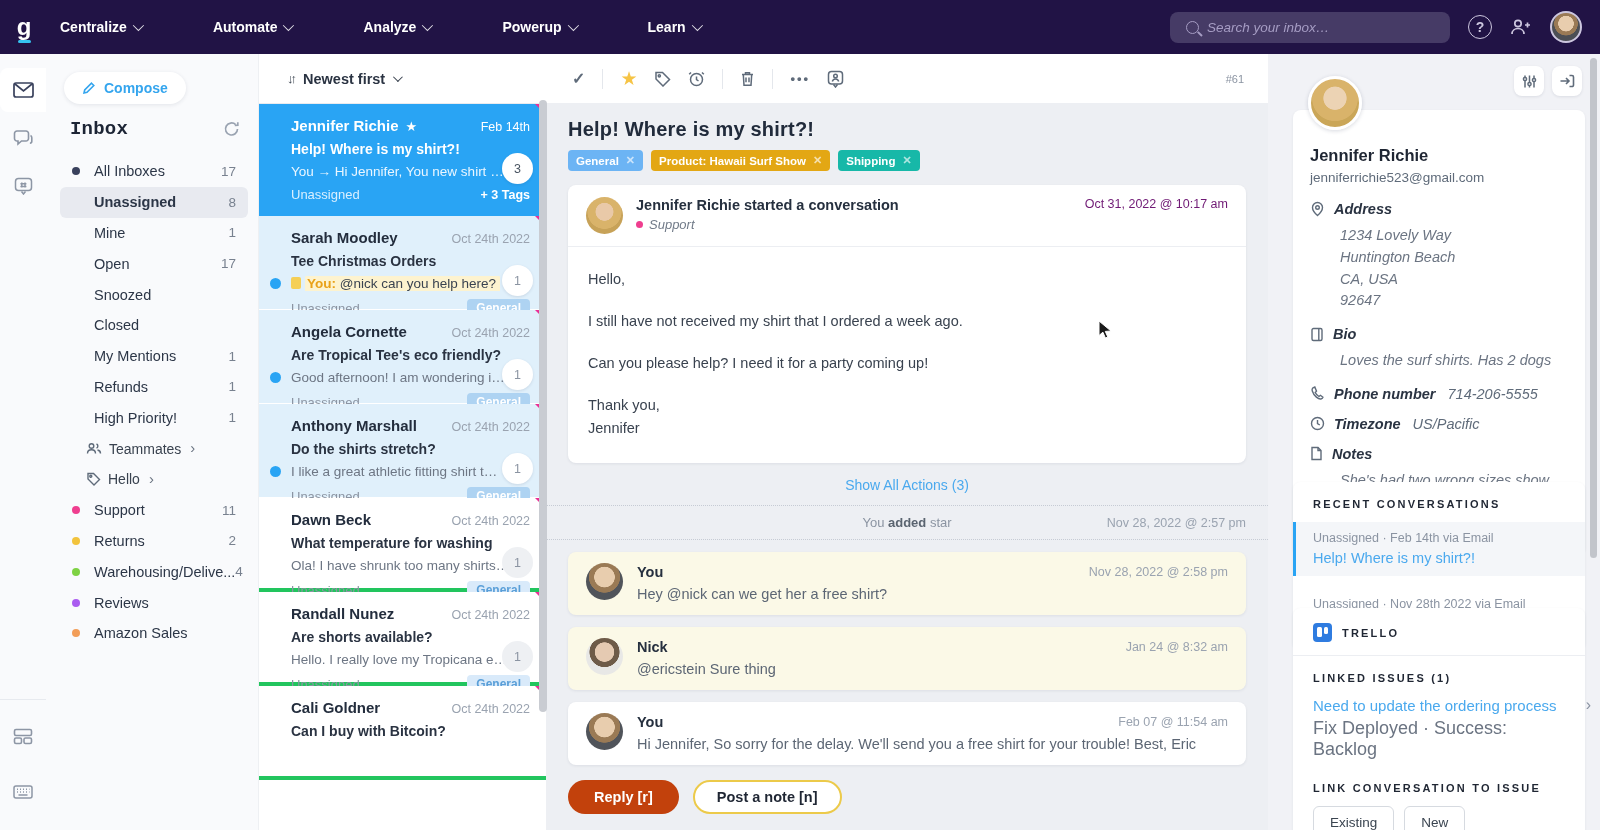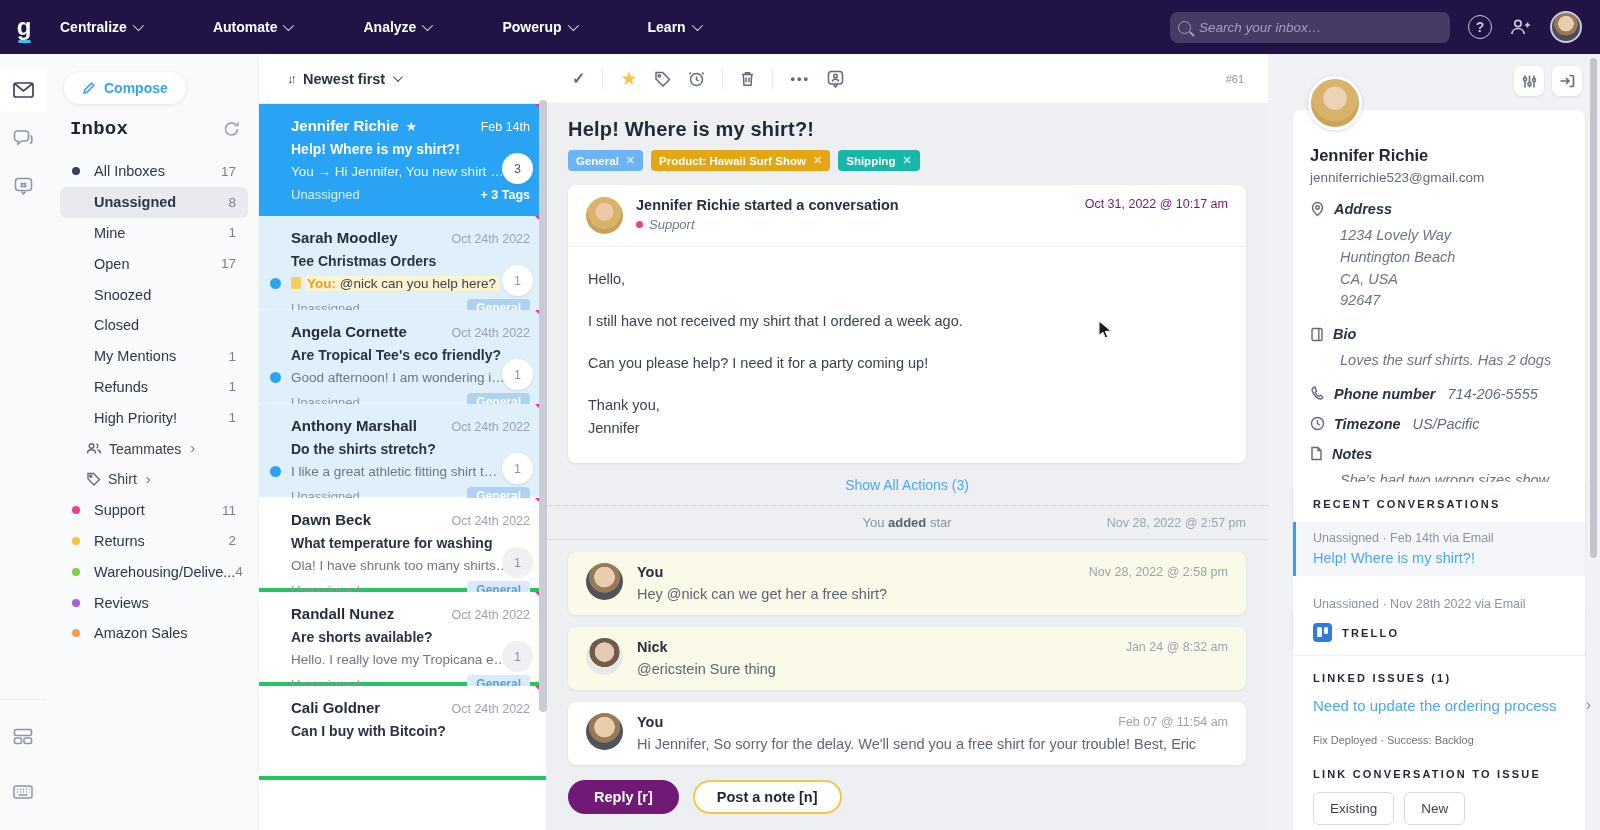--- a/index.html
+++ b/index.html
@@ -8,21 +8,21 @@
 
   
   .nav { position:absolute; left:0; top:0; width:1600px; height:54px; background:#211345; display:flex; align-items:center; z-index:30; }
   .logo-box { width:48px; display:flex; justify-content:center; }
   .logo-g { color:#fff; font-size:24px; font-weight:700; line-height:1; position:relative; }
   .logo-g::after { content:""; position:absolute; left:1px; bottom:-4px; width:13px; height:3px; border-radius:2px; background:#35c3f0; }
   .nav-menus { display:flex; gap:72px; margin-left:12px; }
   .nav-menu { color:#fff; font-size:14px; font-weight:600; cursor:pointer; display:flex; align-items:center; gap:6px; }
   .chev-down { width:8px; height:8px; border-right:1.6px solid rgba(255,255,255,.85); border-bottom:1.6px solid rgba(255,255,255,.85); transform:rotate(45deg) translateY(-2px); }
   .nav-right { margin-left:auto; display:flex; align-items:center; gap:18px; padding-right:18px; }
-  .nav-search { width:280px; height:31px; background:#463b66; border-radius:8px; display:flex; align-items:center; padding:0 8px; gap:8px; }
+  .nav-search { width:280px; height:31px; background:#463b66; border-radius:8px; display:flex; align-items:center; padding:0 16px; gap:8px; }
   .nav-search input { background:transparent; border:none; outline:none; color:#cfc9e2; font-size:13.5px; font-style:italic; width:100%; font-family:"Liberation Sans",sans-serif; }
   .nav-search input::placeholder { color:#a69dc4; }
   .icon-mag { width:13px; height:13px; border:1.7px solid #a69dc4; border-radius:50%; position:relative; flex:0 0 auto; }
   .icon-mag::after { content:""; position:absolute; width:6px; height:1.7px; background:#a69dc4; transform:rotate(45deg); left:10px; top:11px; }
   .nav-help { width:24px; height:24px; border:1.8px solid #cdc7df; border-radius:50%; color:#cdc7df; font-size:14px; font-weight:700; display:flex; align-items:center; justify-content:center; cursor:pointer; }
   .nav-adduser { color:#cdc7df; cursor:pointer; display:flex; }
   .nav-avatar { width:32px; height:32px; border-radius:50%; background:radial-gradient(circle at 50% 38%, #e8cdae 0 34%, #9a7a55 36% 52%, #4c4f55 54% 100%); border:2px solid #cdc7df; cursor:pointer; }
 
   
   .rail { position:absolute; left:0; top:54px; width:46px; height:776px; background:#f9fafc; z-index:20; }
@@ -123,21 +123,21 @@
   .event-center b { color:#5a6470; font-weight:700; }
   .event-ts { margin-left:auto; font-size:12.5px; color:#9aa3b0; }
   .note-card { margin-top:12px; background:#fbf9e7; position:relative; padding:11px 18px 13px; display:flex; }
   .note-card.white { background:#fff; }
   .nc-body { margin-left:14px; padding-top:1px; }
   .nc-author { font-size:14.5px; font-weight:700; color:#26303f; }
   .nc-text { margin-top:6px; font-size:14.5px; color:#5c6674; }
   .nc-ts { position:absolute; right:18px; top:13px; font-size:12.5px; color:#9aa3b0; }
   .partial { height:50px; overflow:hidden; opacity:.9; }
   .t-footer { position:absolute; left:0; right:0; bottom:0; height:60px; background:#edeff3; display:flex; align-items:flex-start; padding:10px 0 0 22px; gap:14px; }
-  .btn-reply { background:#701a75; color:#fff; font-size:14.5px; font-weight:700; border:none; border-radius:20px; padding:9px 26px; cursor:pointer; font-family:"Liberation Sans",sans-serif; }
+  .btn-reply { background:#c2410c; color:#fff; font-size:14.5px; font-weight:700; border:none; border-radius:20px; padding:9px 26px; cursor:pointer; font-family:"Liberation Sans",sans-serif; }
   .btn-note { background:#fff; color:#1f2633; font-size:14.5px; font-weight:700; border:2px solid #ecca4a; border-radius:20px; padding:7px 22px; cursor:pointer; font-family:"Liberation Sans",sans-serif; }
 
   
   .thread-sb { position:absolute; left:539px; top:100px; width:8px; height:612px; background:#c9ccd2; border-radius:4px; z-index:15; cursor:pointer; }
   .win-sb { position:absolute; left:1590px; top:58px; width:7px; height:500px; background:#c2c5cb; border-radius:4px; z-index:40; cursor:pointer; }
 
   
   .right { position:absolute; left:1268px; top:54px; width:332px; height:776px; background:#f1f2f6; z-index:6; }
   .rp-btn { position:absolute; top:12px; width:30px; height:30px; background:#fff; border-radius:8px; box-shadow:0 1px 3px rgba(30,40,70,.10); display:flex; align-items:center; justify-content:center; color:#5f6b7a; cursor:pointer; }
   .rp-btn.sliders { right:56px; } .rp-btn.exit { right:18px; }
@@ -162,21 +162,21 @@
   .rc-meta { font-size:12.5px; color:#8b94a2; }
   .rc-title { margin-top:5px; font-size:14.5px; color:#4aa9ee; }
   .rc-check { position:absolute; right:16px; bottom:14px; width:10px; height:5px; border-left:2px solid #17b8a8; border-bottom:2px solid #17b8a8; transform:rotate(-45deg); }
   .trello-card { top:554px; }
   .tr-head { display:flex; align-items:center; gap:10px; padding:15px 20px 13px; border-bottom:1px solid #eceef2; }
   .trello-logo { width:19px; height:19px; background:#2f7ce0; border-radius:4px; position:relative; }
   .trello-logo::before, .trello-logo::after { content:""; position:absolute; top:4px; width:4.5px; background:#fff; border-radius:1.5px; }
   .trello-logo::before { left:4px; height:10px; } .trello-logo::after { right:4px; height:7px; }
   .tr-body { padding:16px 20px 18px; }
   .issue-title { margin-top:12px; font-size:15px; color:#4aa9ee; cursor:pointer; line-height:1.3; }
-  .issue-meta { margin-top:18px; font-size:11px; color:#6b7482; }
+  .issue-meta { margin-top:2px; font-size:18px; color:#6b7482; }
   .issue-chev { position:absolute; right:14px; top:96px; color:#8b94a2; font-size:16px; }
   .link-sec { margin-top:22px; }
   .link-btns { display:flex; gap:10px; margin-top:12px; }
   .lk-btn { background:#fff; border:1px solid #d6dae0; border-radius:6px; padding:8px 16px; font-size:13.5px; color:#3a4450; cursor:pointer; font-family:"Liberation Sans",sans-serif; }
 
   
   .cursor { position:absolute; left:1098px; top:320px; z-index:50; pointer-events:none; }
 </style>
 </head>
 <body>
@@ -334,21 +334,21 @@
             <path d="M10.5 2a2.3 2.3 0 0 1 0 4.2M11.5 8c1.8.3 3 1.7 3 3.5"></path>
           </svg>
         <span>Teammates</span>
           <span class="arr">›</span>
       </div>
       <div class="sb-sub">
         <svg width="15" height="14" viewBox="0 0 15 14" fill="none" stroke="currentColor" stroke-width="1.4">
             <path d="M7.5 1.5H2v5.5l6 6 5.5-5.5z"></path>
             <circle cx="4.8" cy="4.3" r="1"></circle>
           </svg>
-        <span>Shirt</span>
+        <span>Hello</span>
           <span class="arr">›</span>
       </div>
       <div class="sb-row">
           <span class="sb-dot dot-support"></span>
           <span class="sb-label">Support</span>
           <span class="sb-count">11</span>
         </div>
       <div class="sb-row">
           <span class="sb-dot dot-returns"></span>
           <span class="sb-label">Returns</span>

